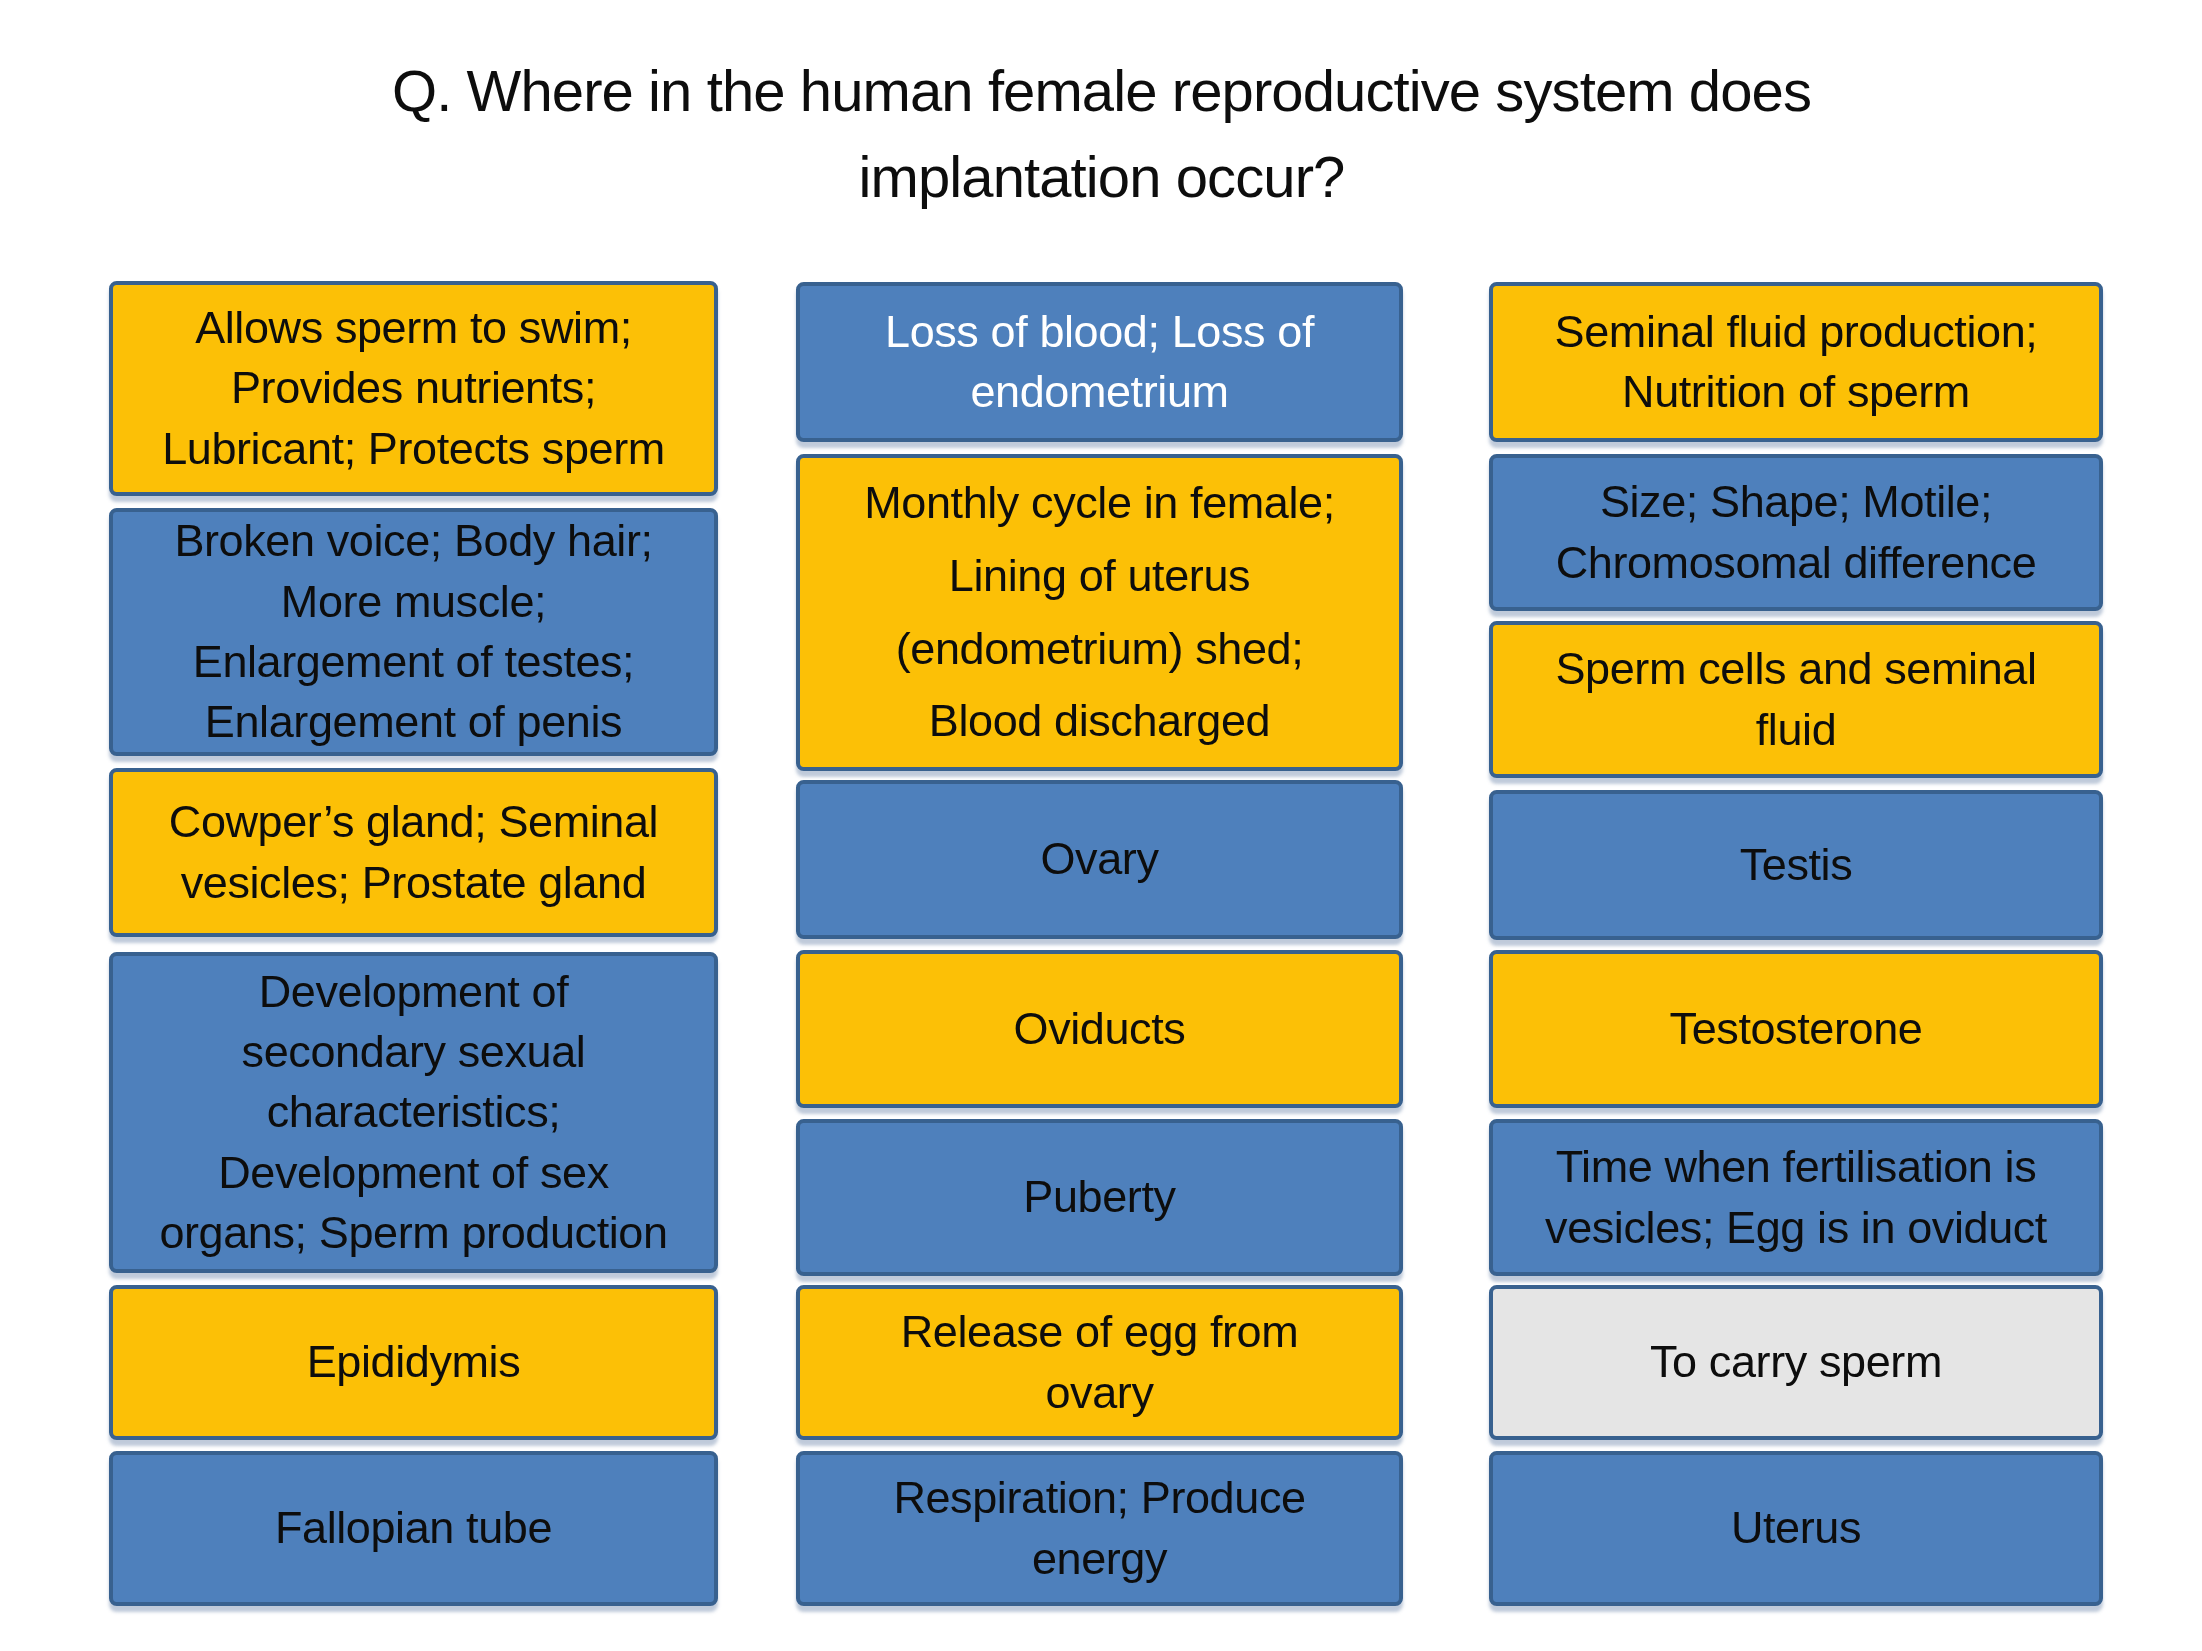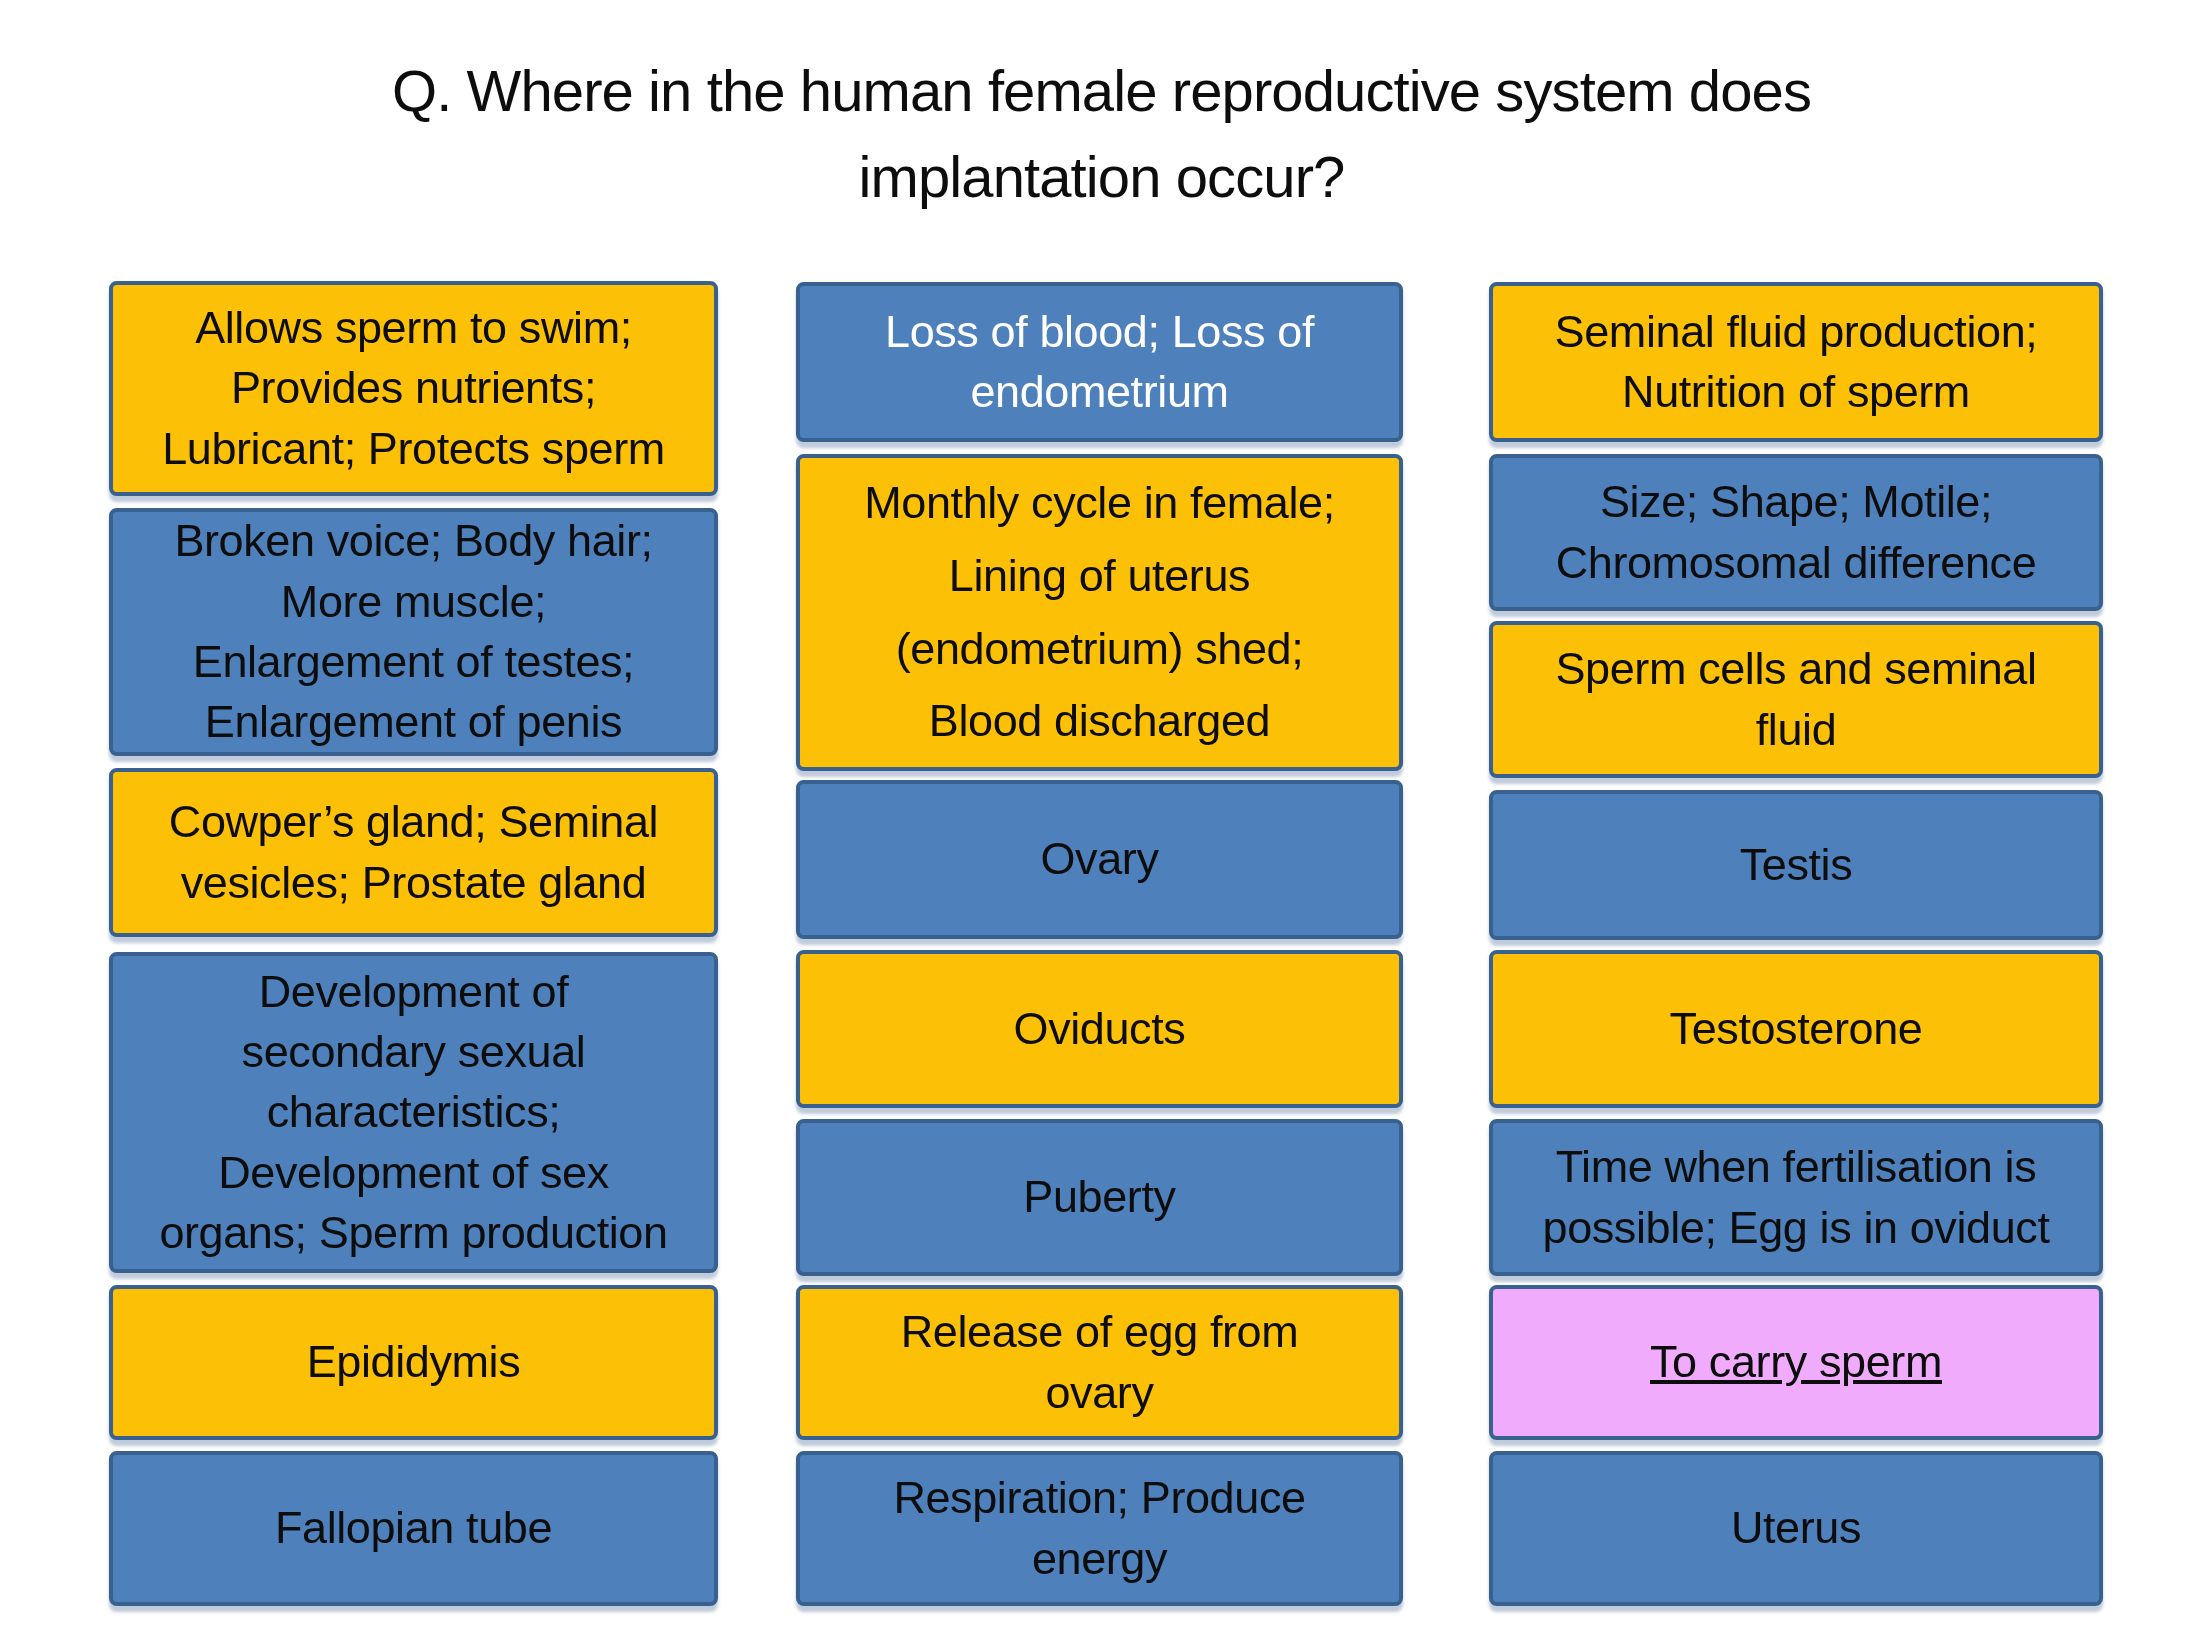--- a/index.html
+++ b/index.html
@@ -82,19 +82,19 @@
       <div>
         <div class="box" style="left: 1489px; width: 614px; top: 282px; height: 160px; background: rgb(252, 192, 6); border-color: rgb(56, 97, 143); color: rgb(13, 13, 13);">Seminal fluid production;
 Nutrition of sperm</div>
         <div class="box" style="left: 1489px; width: 614px; top: 454px; height: 157px; background: rgb(78, 128, 188); border-color: rgb(56, 97, 143); color: rgb(13, 13, 13);">Size; Shape; Motile;
 Chromosomal difference</div>
         <div class="box" style="left: 1489px; width: 614px; top: 621px; height: 157px; background: rgb(252, 192, 6); border-color: rgb(56, 97, 143); color: rgb(13, 13, 13);">Sperm cells and seminal
 fluid</div>
         <div class="box" style="left: 1489px; width: 614px; top: 790px; height: 150px; background: rgb(78, 128, 188); border-color: rgb(56, 97, 143); color: rgb(13, 13, 13);">Testis</div>
         <div class="box" style="left: 1489px; width: 614px; top: 950px; height: 158px; background: rgb(252, 192, 6); border-color: rgb(56, 97, 143); color: rgb(13, 13, 13);">Testosterone</div>
         <div class="box" style="left: 1489px; width: 614px; top: 1119px; height: 157px; background: rgb(78, 128, 188); border-color: rgb(56, 97, 143); color: rgb(13, 13, 13);">Time when fertilisation is
-possible; Egg is in oviduct</div>
-        <div class="box" style="left: 1489px; width: 614px; top: 1285px; height: 155px; background: #f0abfc; border-color: rgb(56, 97, 143); color: rgb(13, 13, 13); text-decoration: underline;">To carry sperm</div>
+vesicles; Egg is in oviduct</div>
+        <div class="box" style="left: 1489px; width: 614px; top: 1285px; height: 155px; background: #e5e5e5; border-color: rgb(56, 97, 143); color: rgb(13, 13, 13);">To carry sperm</div>
         <div class="box" style="left: 1489px; width: 614px; top: 1451px; height: 155px; background: rgb(78, 128, 188); border-color: rgb(56, 97, 143); color: rgb(13, 13, 13);">Uterus</div>
       </div>
     </div>
 </div>
 
 
 </body></html>

